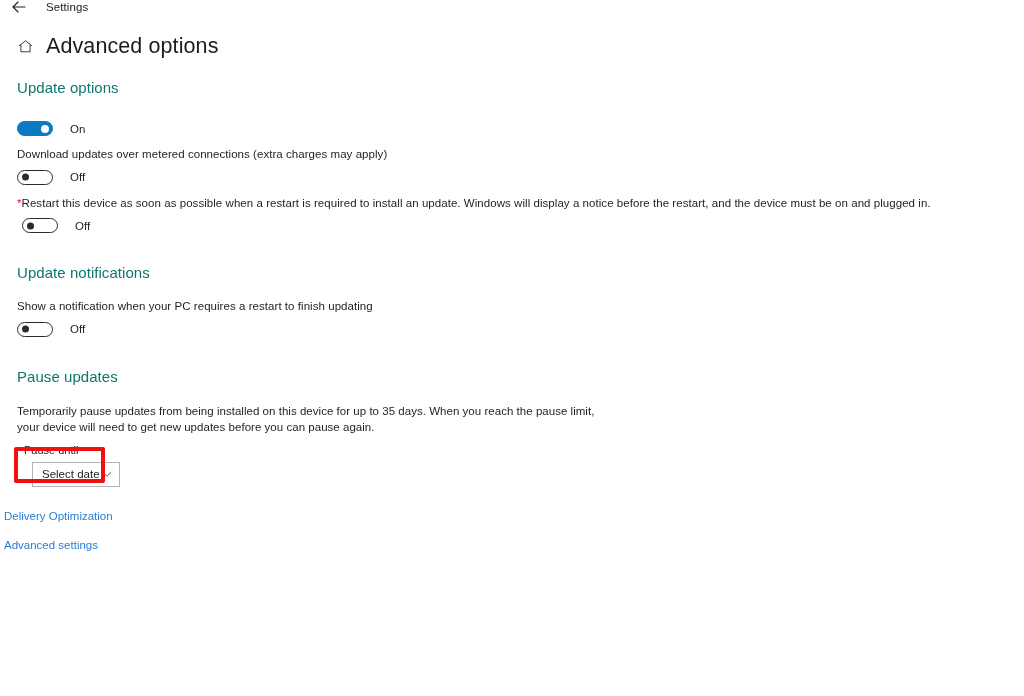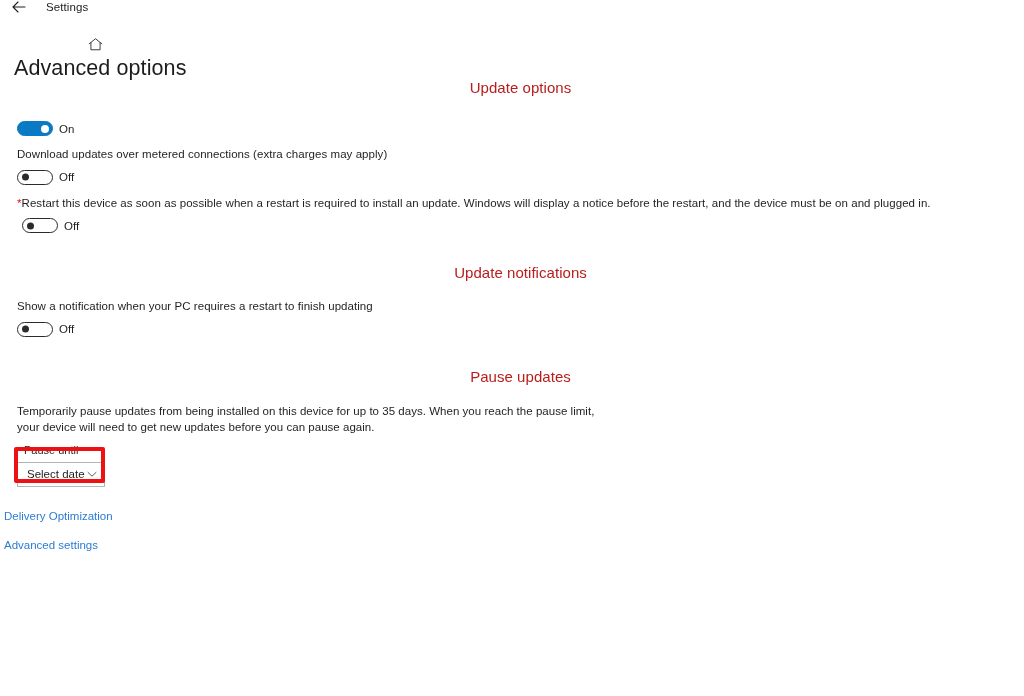--- a/index.html
+++ b/index.html
@@ -46,21 +46,20 @@
     line-height: 14px;
   }
 
   
   .page-head {
     position: absolute;
     left: 14px;
     top: 33px;
     display: flex;
     align-items: center;
-    flex-direction: column;
   }
   .home-icon {
     width: 22px;
     height: 22px;
     display: flex;
     align-items: center;
     justify-content: center;
     color: #1c1c1c;
     margin-right: 10px;
   }
@@ -76,25 +75,24 @@
   
   .content {
     position: absolute;
     left: 0;
     top: 78px;
     width: 1024px;
   }
   .section-title {
     font-size: 15px;
     font-weight: 400;
-    color: #b91c1c;
+    color: #0f766e;
     margin: 0 0 0 17px;
     line-height: 20px;
     letter-spacing: 0.05px;
-    text-align: center;
   }
   .desc {
     font-size: 11.5px;
     color: #1f1f1f;
     margin-left: 17px;
     line-height: 15.5px;
     letter-spacing: 0.05px;
   }
   .asterisk { color: #e81123; font-size: 11.5px; }
 
@@ -127,21 +125,21 @@
     width: 7px;
     height: 7px;
     border-radius: 50%;
     transform: translateY(-50%);
   }
   .toggle.off .knob { left: 3.5px; background: #2b2b2b; }
   .toggle.on .knob { right: 3.5px; width: 8px; height: 8px; background: #ffffff; }
   .toggle-label {
     font-size: 11.5px;
     color: #1f1f1f;
-    margin-left: 6px;
+    margin-left: 17px;
     line-height: 14px;
   }
 
   
   .pause-para {
     font-size: 11.5px;
     color: #1f1f1f;
     margin-left: 17px;
     width: 600px;
     line-height: 16px;
@@ -149,21 +147,21 @@
   }
   .field-label {
     font-size: 11px;
     color: #1f1f1f;
     margin-left: 24px;
     line-height: 14px;
   }
 
   .dropdown-wrap {
     position: relative;
-    margin-left: 17px;
+    margin-left: 32px;
     width: 88px;
   }
   .dropdown {
     width: 88px;
     height: 25px;
     box-sizing: border-box;
     border: 1px solid #b4b4b4;
     background: #ffffff;
     display: flex;
     align-items: center;

